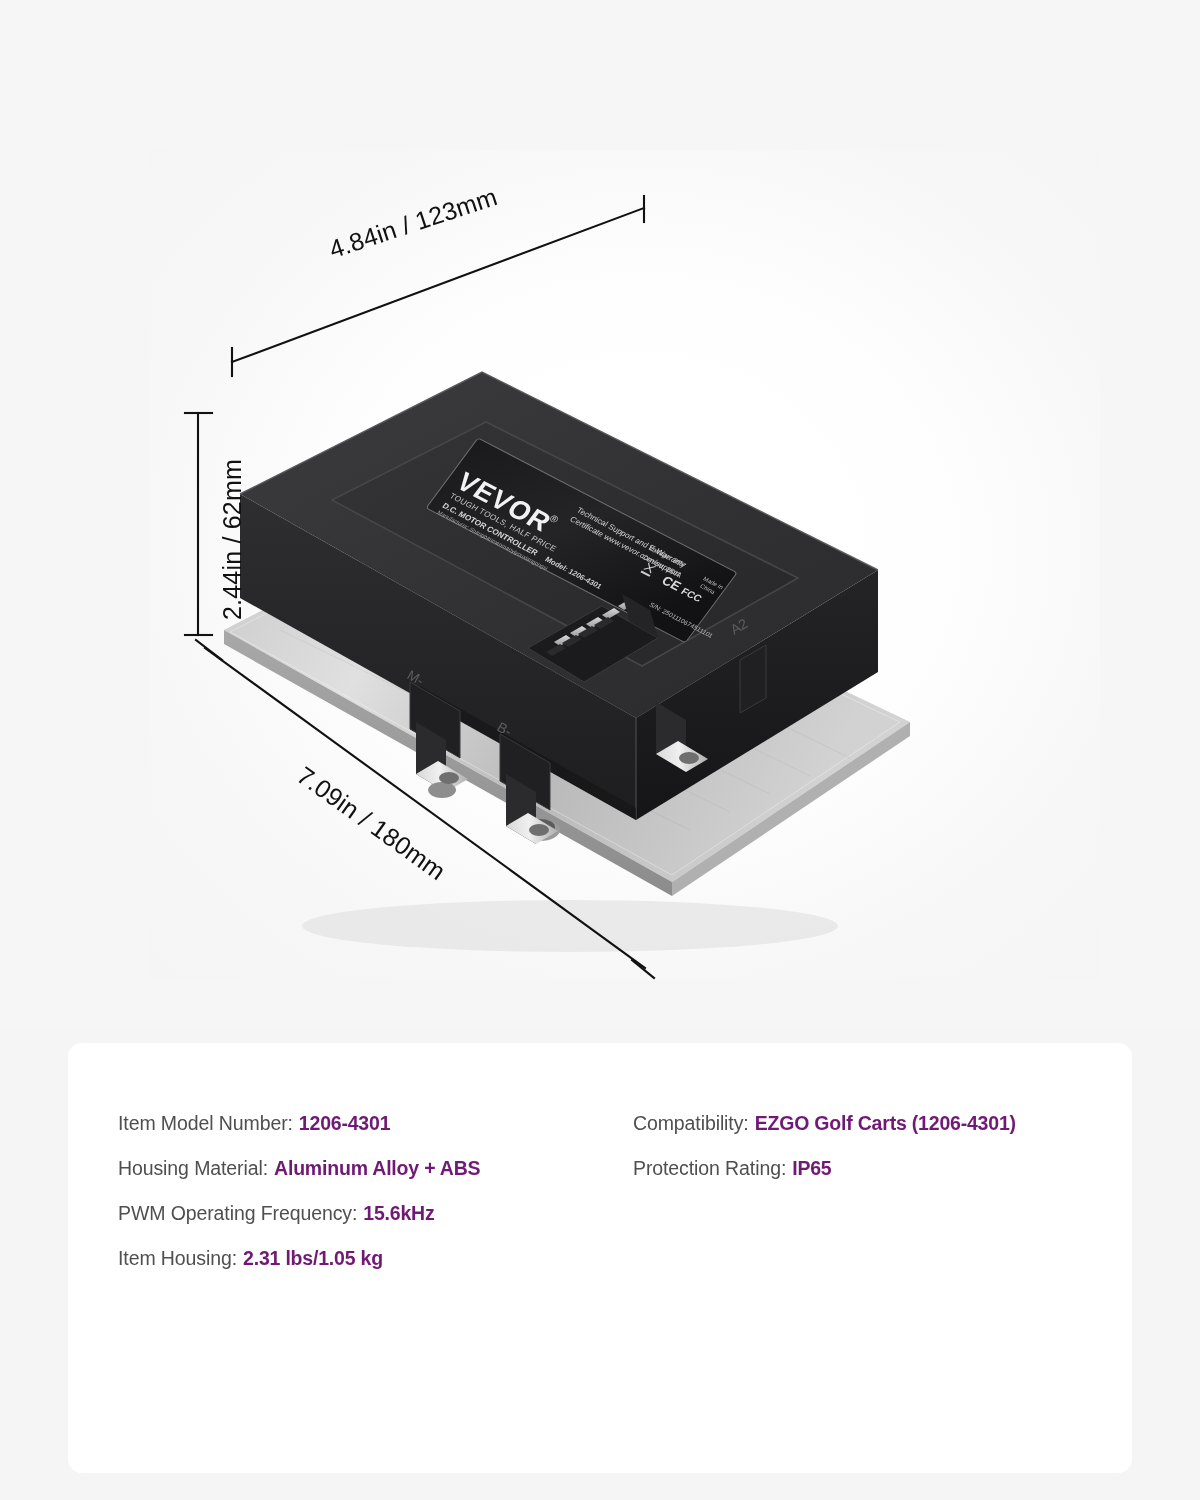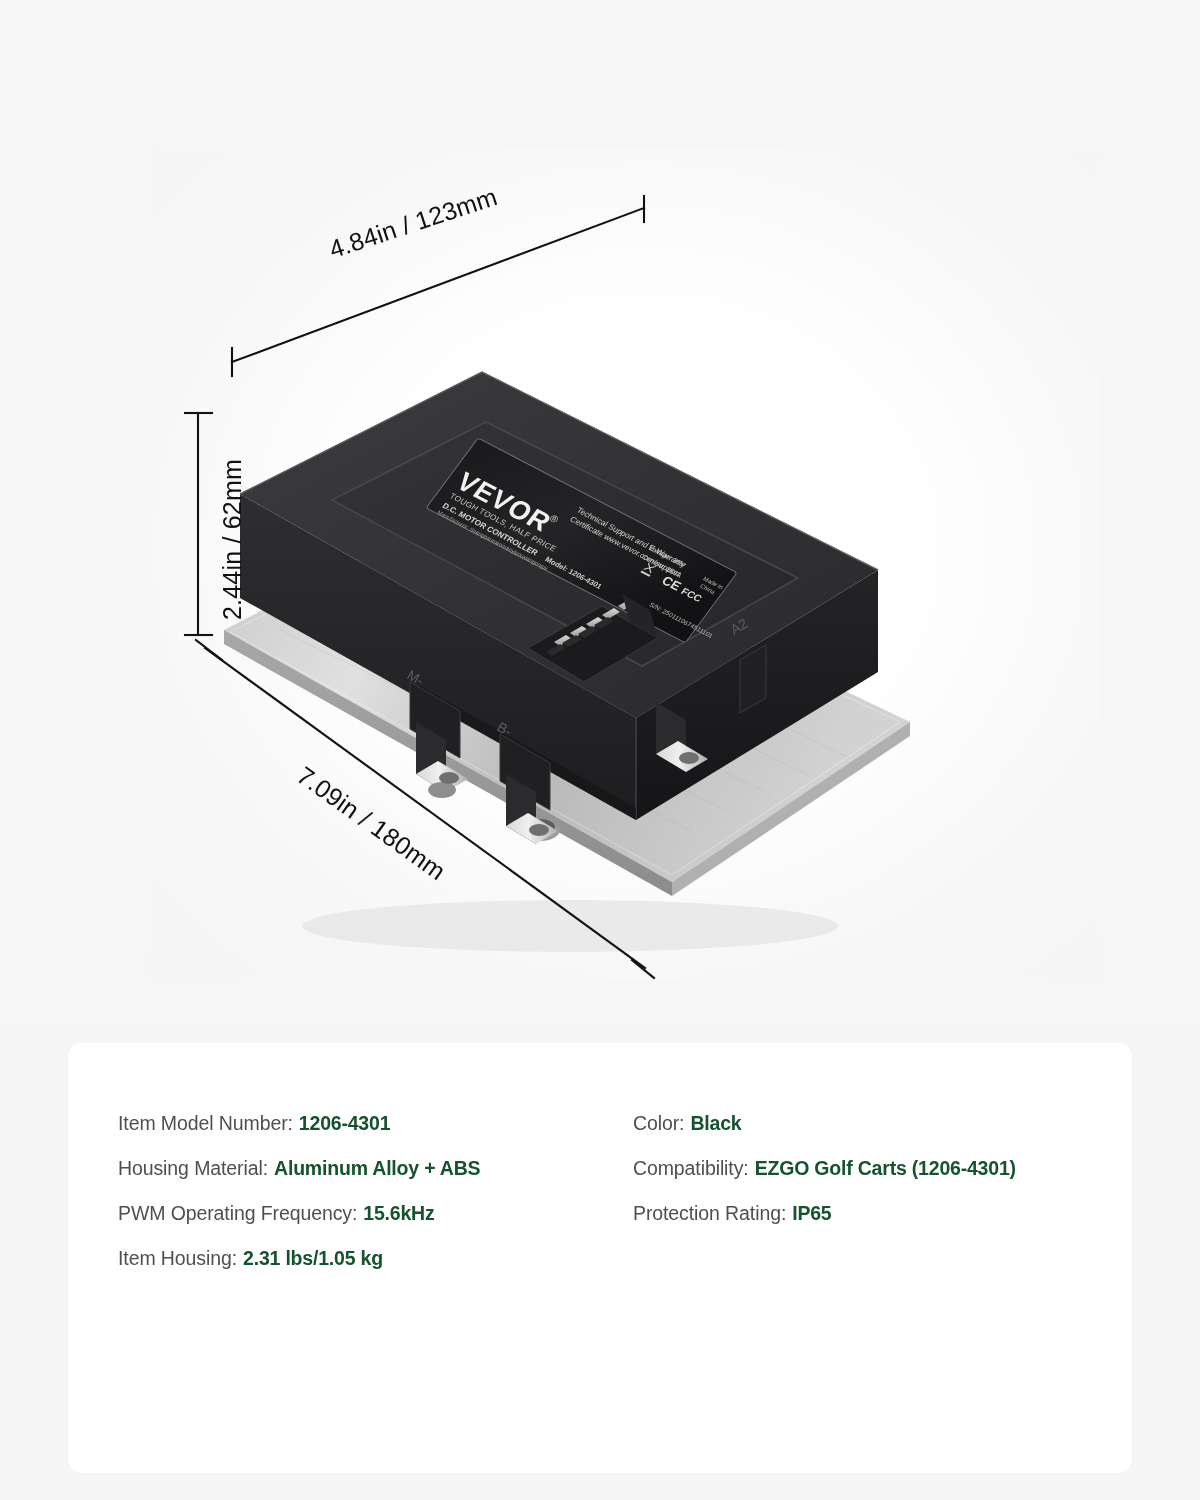--- a/index.html
+++ b/index.html
@@ -85,21 +85,21 @@
 
   .spec-label {
     font-size: 19.5px;
     color: #4f4f4f;
     font-weight: 400;
     letter-spacing: -0.1px;
   }
 
   .spec-value {
     font-size: 19.5px;
-    color: #14532d;
+    color: #701a75;
     font-weight: bold;
     margin-left: 6px;
     letter-spacing: -0.2px;
   }
 </style>
 </head>
 <body>
 
 <div id="product-area">
 
@@ -320,24 +320,20 @@
           <span class="spec-value">15.6kHz</span>
         </div>
         <div class="spec-row">
           <span class="spec-label">Item Housing:</span>
           <span class="spec-value">2.31 lbs/1.05 kg</span>
         </div>
       </div>
 
       <div class="spec-col-right">
         <div class="spec-row">
-          <span class="spec-label">Color:</span>
-          <span class="spec-value">Black</span>
-        </div>
-        <div class="spec-row">
           <span class="spec-label">Compatibility:</span>
           <span class="spec-value">EZGO Golf Carts (1206-4301)</span>
         </div>
         <div class="spec-row">
           <span class="spec-label">Protection Rating:</span>
           <span class="spec-value">IP65</span>
         </div>
       </div>
 
     </div>

